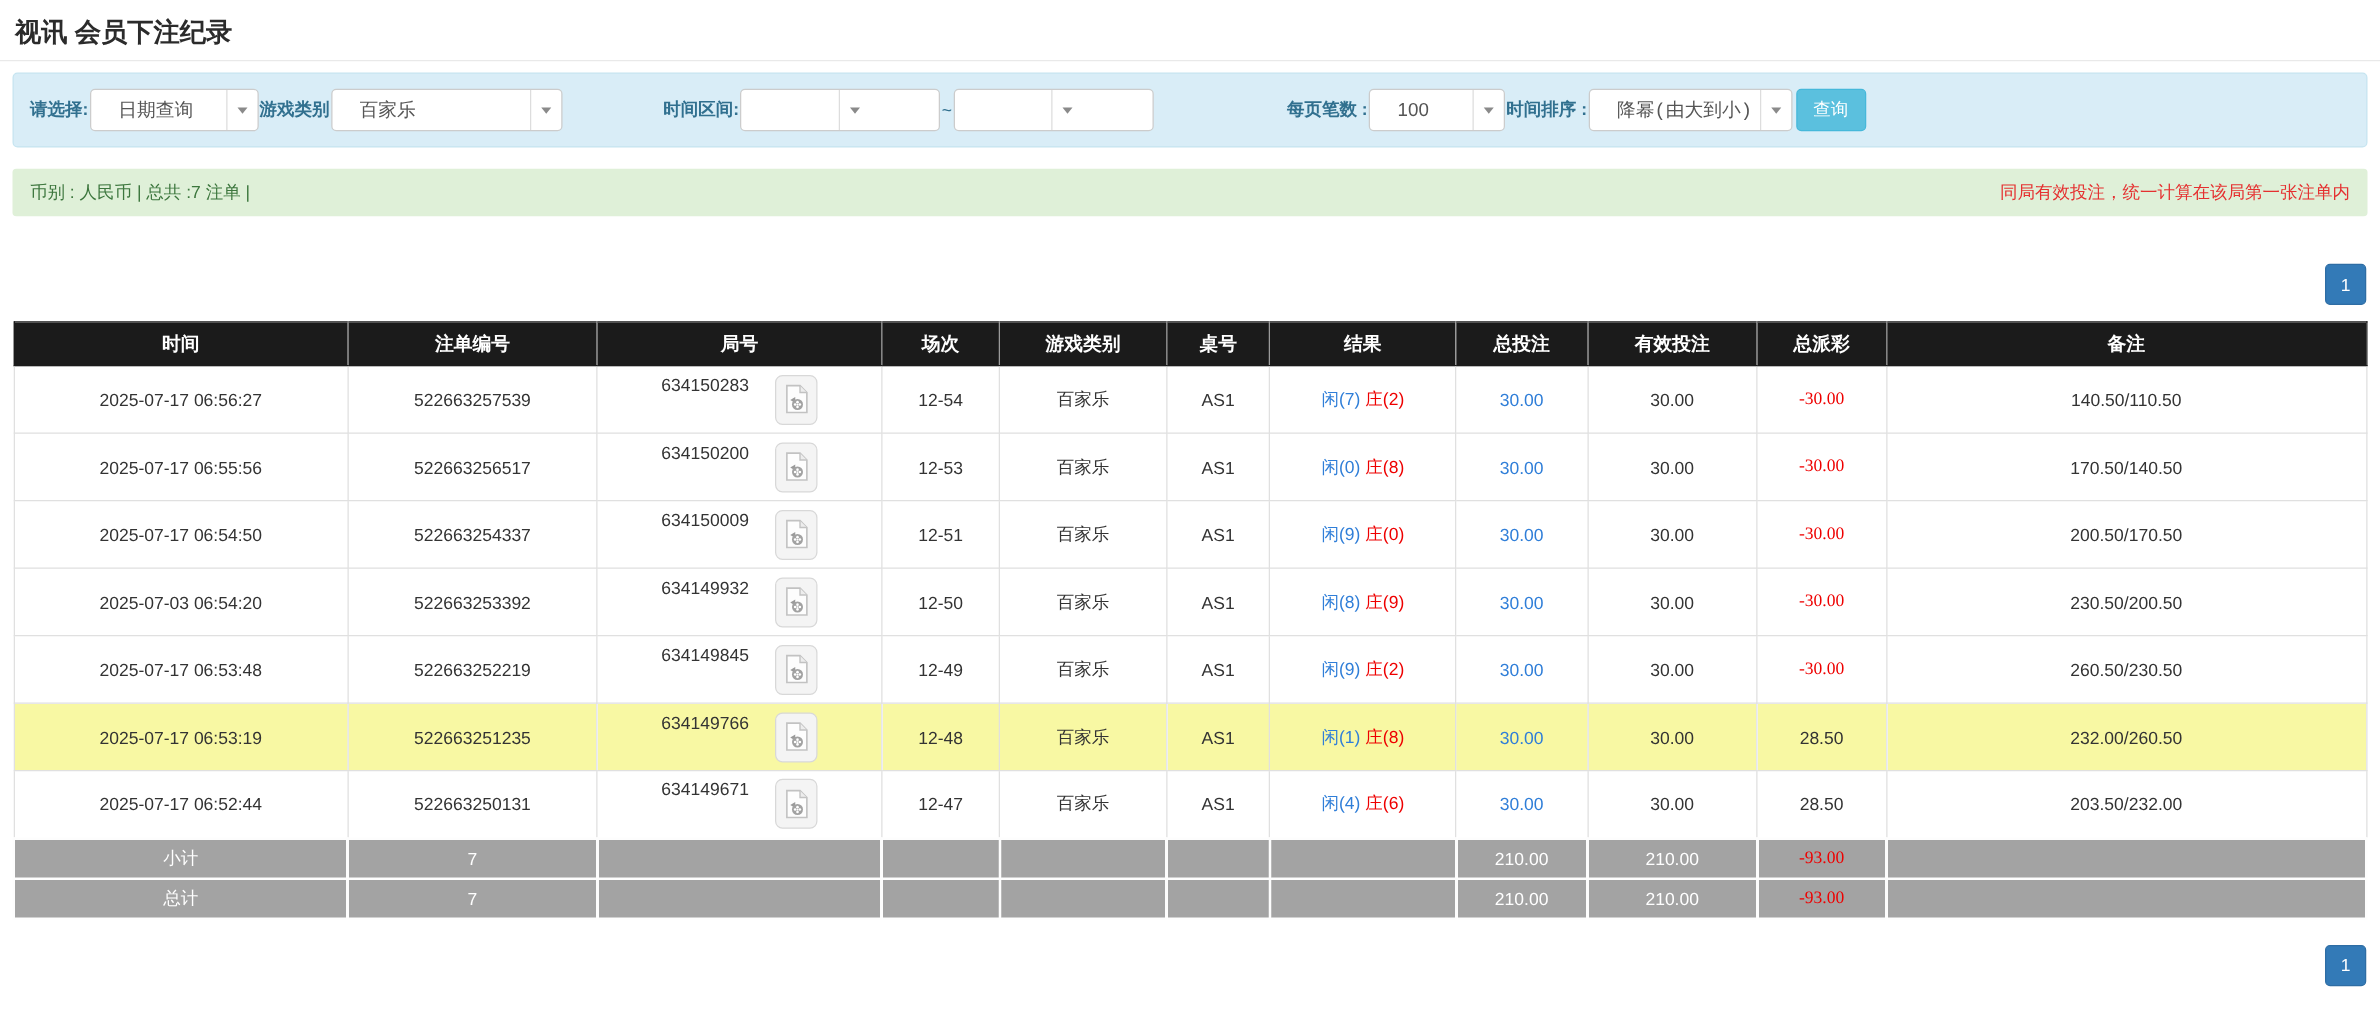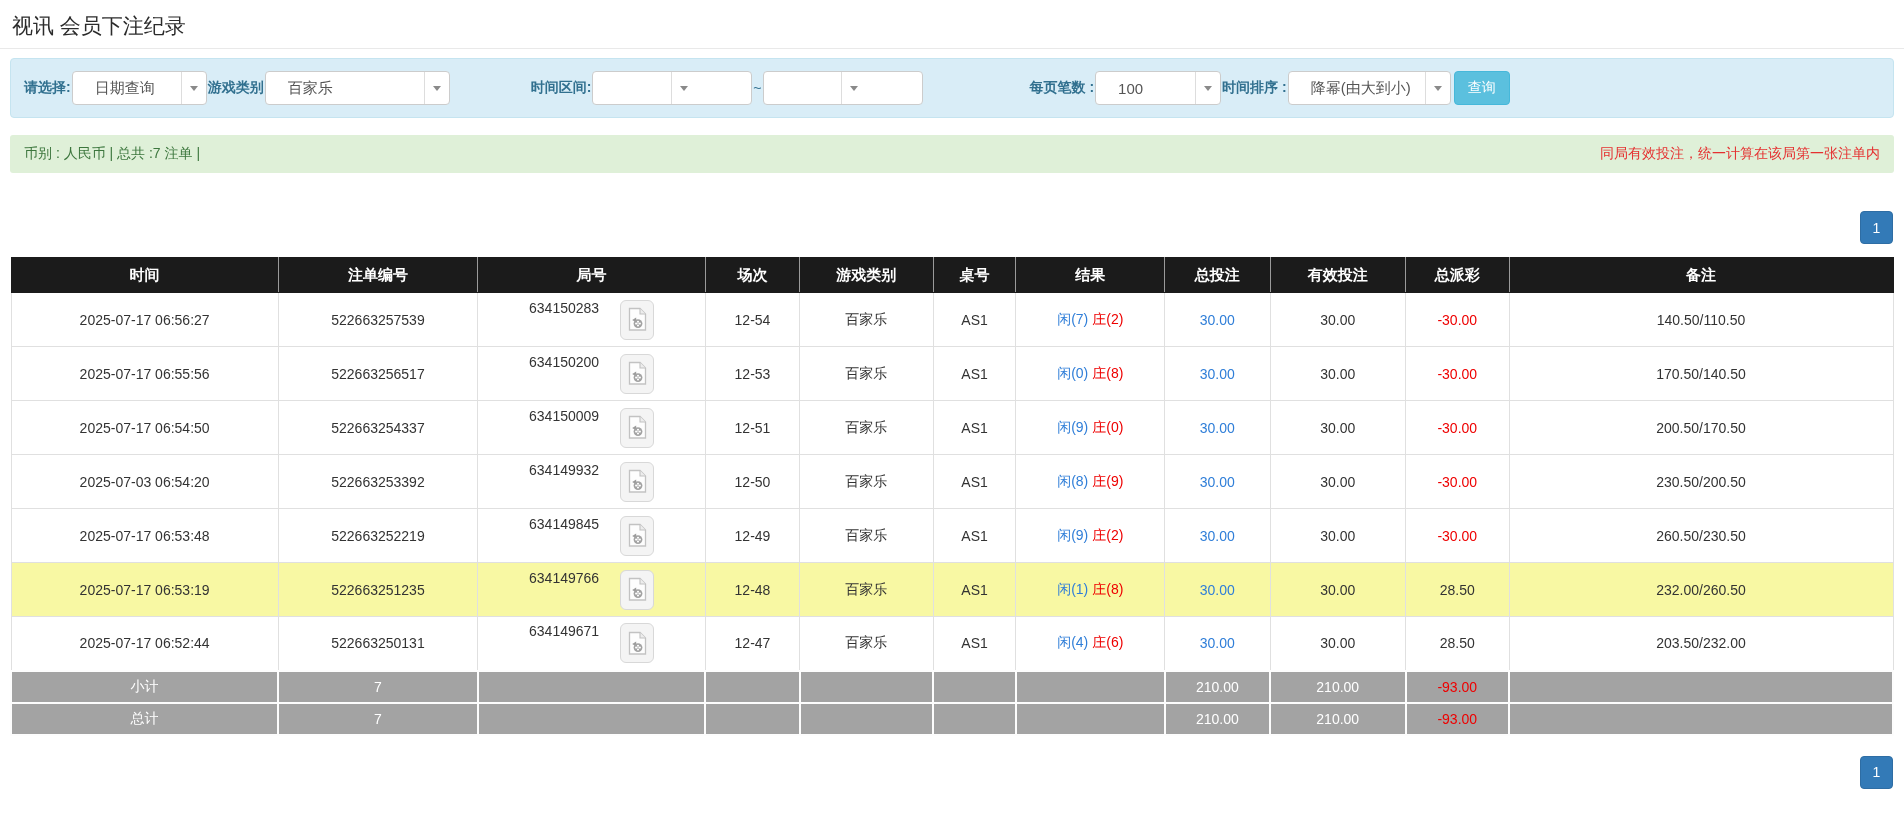--- a/index.html
+++ b/index.html
@@ -20,21 +20,21 @@
   body{
     font-family:"Liberation Sans","DejaVu Sans",sans-serif;
     color:#333;
     width:1904px;
     height:820px;
     overflow:hidden;
   }
   .page{padding:8px 10px;}
   .page-title{
     font-size:21px;
-    font-weight:normal;
+    font-weight:bold;
     color:#2b2b2b;
     margin:4px 0 8px 2px;
   }
   .title-divider{border-bottom:1px solid #e9e9e9;margin:0 -10px 9px -10px;}
 
   
   .filter-bar{
     display:flex;align-items:center;gap:1px;
     background:var(--filter_bg);
     border:1px solid #c5e4f0;border-radius:4px;
@@ -51,22 +51,22 @@
   }
   .sel-text{overflow:hidden;text-overflow:ellipsis;}
   .sel-arrow{
     width:25px;height:100%;border-left:1px solid #ddd;
     display:flex;align-items:center;justify-content:center;flex:none;
   }
   .caret{width:0;height:0;border-left:4px solid transparent;border-right:4px solid transparent;border-top:5px solid #8a8a8a;}
   .w-query{width:135px;}
   .w-game{width:185px;}
   .w-date{width:160px;flex-direction:column;}
-  .w-size{width:126px;}
-  .w-sort{width:163px;}
+  .w-size{width:109px;}
+  .w-sort{width:163px;font-family:Liberation Mono, monospace;}
   .tilde{color:#31708f;}
   .search-btn{
     background:var(--button_blue);border:1px solid #46b8da;color:#fff;
     height:34px;padding:0 13px;border-radius:4px;font-size:14px;cursor:pointer;margin-left:2px;
   }
 
   
   .info-bar{
     background:var(--info_bar_bg);
     height:38px;border-radius:3px;
@@ -101,21 +101,21 @@
     overflow:hidden;white-space:nowrap;
   }
   tr.highlight td{background:var(--highlight_yellow);}
   tr.summary-row td{
     background:var(--summary_row_bg);color:#fff;height:32px;
     border:2px solid #fdfdfd;font-size:14px;
   }
   .res-p{color:var(--accent_blue);}
   .res-b{color:var(--negative_red);margin-left:4px;}
   .bet-link{color:var(--accent_blue);text-decoration:none;cursor:pointer;}
-  .neg{color:var(--negative_red) !important;}
+  .neg{color:var(--negative_red) !important;font-family:Liberation Serif, serif;}
   .round-wrap{display:inline-flex;align-items:flex-start;gap:21px;}
   .video-btn{
     width:34px;height:40px;background:#f4f4f4;border:1px solid #d8d8d8;
     border-radius:6px;display:inline-flex;align-items:center;justify-content:center;
     cursor:pointer;padding:0;
   }
 </style>
 </head>
 <body>
 

